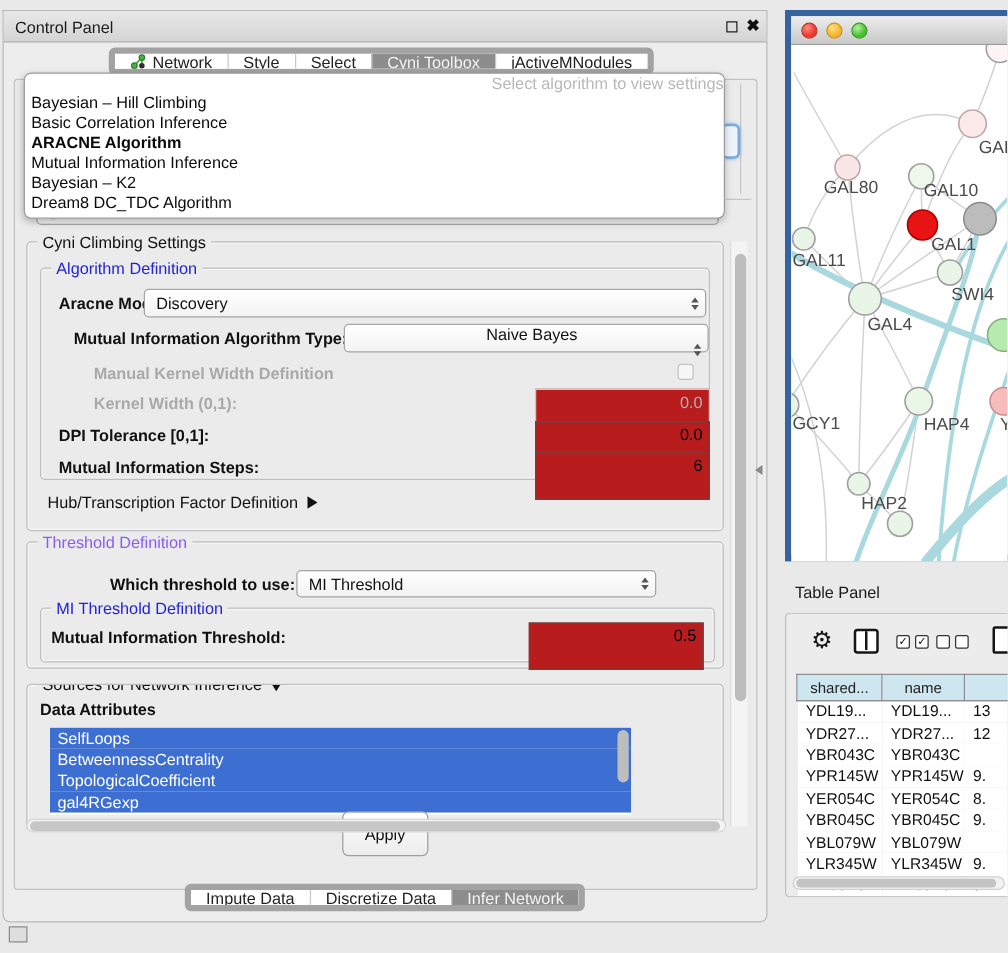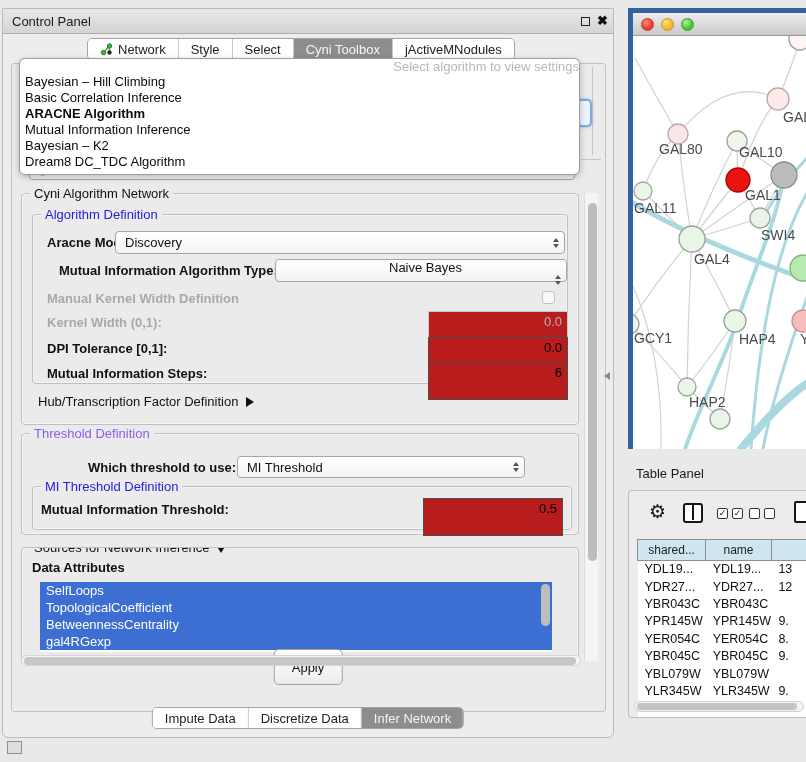--- a/index.html
+++ b/index.html
@@ -8,21 +8,21 @@
   
   .cp-window { position:absolute; left:2px; top:8px; width:612px; height:730px;
     background:#ededed; border:1px solid #b9b9b9; border-radius:0 0 6px 6px; }
   .cp-titlebar { position:absolute; left:0; top:0; right:0; height:25px;
     background:linear-gradient(#e8e8e8,#d4d4d4); border-bottom:1px solid #aeaeae; }
   .cp-title { position:absolute; left:9px; top:5px; font-size:13px; color:#1a1a1a; }
   .win-float { position:absolute; right:23px; top:8px; width:9px; height:9px; border:1.5px solid #222; background:transparent; }
   .win-close { position:absolute; right:5px; top:4px; font-size:13px; font-weight:bold; color:#111; }
 
   
-  .seg { display:inline-flex; align-items:stretch; background:#fff; border:1px solid #a3a3a3; border-radius:5px; overflow:hidden; height:22px; }
+  .seg { display:inline-flex; align-items:stretch; background:#fff; border:5px solid #a3a3a3; border-radius:5px; overflow:hidden; height:22px; }
   .seg-item { display:flex; align-items:center; padding:0 12px; font-size:13px; color:#222; border-left:1px solid #c9c9c9; background:#fff; white-space:nowrap; }
   .seg-item:first-child { border-left:none; }
   .seg-item.sel { background:#8d8d8d; color:#f4f4f4; }
   .cp-tabs { position:absolute; left:84px; top:29px; }
   .net-ico { margin-right:5px; }
 
   
   .popup { position:absolute; left:16px; top:49px; width:561px; height:117px; background:#fff;
     border:1px solid #9e9e9e; border-radius:6px; box-shadow:0 2px 6px rgba(0,0,0,.25); z-index:30; overflow:hidden; }
   .popup-header { text-align:right; color:#b8b8b8; font-size:13px; height:15px; line-height:15px; }
@@ -48,21 +48,21 @@
   .combo.ghost { color:#b5b5b5; position:absolute; left:26px; top:148px; width:546px; z-index:5; }
 
   
   .grp { position:absolute; border:1px solid #bfbfbf; border-radius:4px; box-shadow:inset 0 0 0 1px rgba(255,255,255,.55); }
   .legend { position:absolute; top:-8px; left:8px; background:#ebebeb; padding:0 4px; font-size:13px; white-space:nowrap; }
   .legend.blue { color:#2222dd; }
   .legend.green { color:#8b5cf6; }
   .legend.black { color:#111; }
 
   .lbl { font-size:13px; font-weight:bold; color:#111; white-space:nowrap; }
-  .lbl.dis { color:#a9a9a9; }
+  .lbl.dis { color:#a9a9a9;margin-left:28px; }
   .field { height:38px; background:#b91c1c; border:1px solid #4f4f4f; font-size:13px; color:#000; text-align:right; padding:0 5px; line-height:19px; }
   .field.dis { border:1px solid #c8c8c8; color:#b2b2b2; }
   .checkbox { width:13px; height:13px; border:1px solid #c2c2c2; border-radius:3px; background:#f7f7f7; }
 
   .hub-row { position:absolute; font-size:13px; color:#111; white-space:nowrap; }
   .tri-right { display:inline-block; width:0; height:0; border-top:5px solid transparent; border-bottom:5px solid transparent; border-left:8px solid #111; margin-left:8px; vertical-align:-1px; }
   .tri-dn-big { display:inline-block; width:0; height:0; border-left:5.5px solid transparent; border-right:5.5px solid transparent; border-top:8px solid #111; margin-left:6px; vertical-align:-1px; }
 
   
   .attr-list { position:absolute; background:#fff; overflow:hidden; }
@@ -169,21 +169,21 @@
     <div class="popup-header">Select algorithm to view settings</div>
     <div class="popup-item">Bayesian – Hill Climbing</div>
     <div class="popup-item">Basic Correlation Inference</div>
     <div class="popup-item sel">ARACNE Algorithm</div>
     <div class="popup-item">Mutual Information Inference</div>
     <div class="popup-item">Bayesian – K2</div>
     <div class="popup-item">Dream8 DC_TDC Algorithm</div>
   </div>
 
   <div class="grp" style="left:18px; top:184px; width:558px; height:232px;">
-    <span class="legend black">Cyni Algorithm Network</span>
+    <span class="legend black">Cyni Climbing Settings</span>
 
     <div class="grp" style="left:10px; top:20px; width:536px; height:170px;">
       <span class="legend blue">Algorithm Definition</span>
 
       <span class="lbl" style="position:absolute; left:14px; top:20px;">Aracne Mode:</span>
       <div class="combo" style="position:absolute; left:82px; top:16px; width:450px;">
         <span>Discovery</span>
         <span class="stepper">
             <span class="tri-up"></span>
             <span class="tri-down"></span>
@@ -234,24 +234,24 @@
       <span class="lbl" style="position:absolute; left:8px; top:15px;">Mutual Information Threshold:</span>
       <div class="field" style="position:absolute; right:8px; top:11px; width:140px;">0.5</div>
     </div>
   </div>
 
   <div class="grp" style="left:18px; top:538px; width:558px; height:116px; overflow:hidden; border-radius:4px 4px 0 0;">
     <span class="legend black" style="font-size:13px;">
       <span>Sources for Network Inference</span><span class="tri-dn-big"></span>
     </span>
     <span class="lbl" style="position:absolute; left:10px; top:12px;">Data Attributes</span>
-    <div class="attr-list" style="left:18px; top:34px; width:512px; height:70px;">
+    <div class="attr-list" style="left:18px; top:34px; width:465px; height:70px;">
       <div class="attr-item">SelfLoops</div>
+      <div class="attr-item">BetweennessCentrality</div>
       <div class="attr-item">TopologicalCoefficient</div>
-      <div class="attr-item">BetweennessCentrality</div>
       <div class="attr-item">gal4RGexp</div>
       <div class="attr-vscroll">
           <div class="attr-thumb"></div>
         </div>
     </div>
   </div>
 
   <div class="vscroll">
       <div class="vthumb"></div>
     </div>

